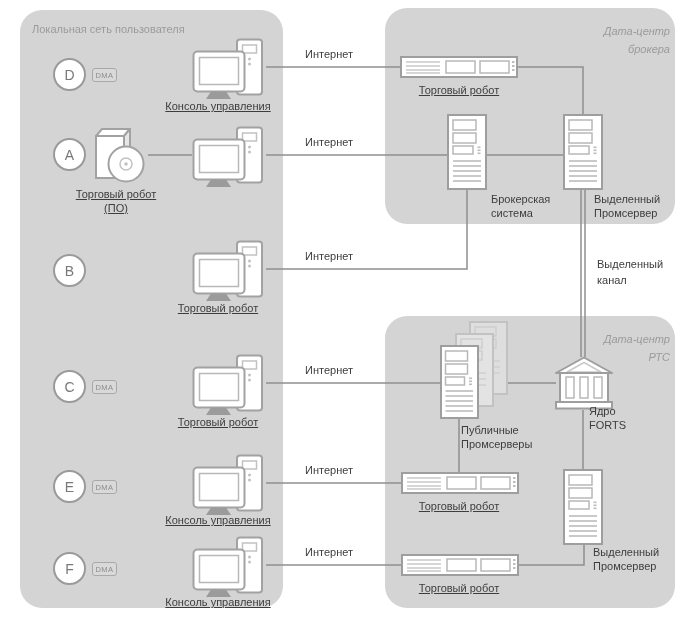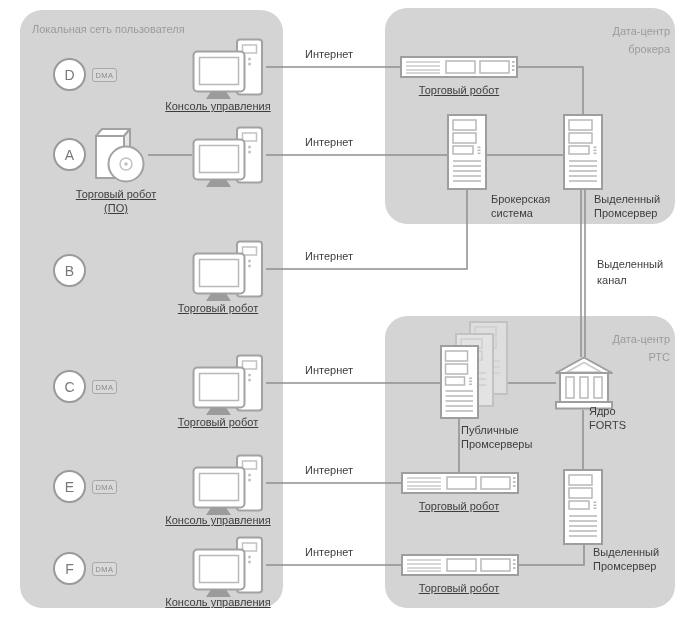--- a/index.html
+++ b/index.html
@@ -1,21 +1,21 @@
 <!DOCTYPE html>
 <html style="--panel: #d4d4d4; --line: #8f8f8f; --label: #3d3d3d; --panel-title: #9b9b9b;"><head>
 <meta charset="utf-8">
 <style>
   html,body{margin:0;padding:0;background:#fff;}
   #stage{position:relative;width:692px;height:620px;background:#fff;overflow:hidden;
          font-family:"Liberation Sans","DejaVu Sans",sans-serif;}
   .panel{position:absolute;background:var(--panel,#d4d4d4);border-radius:22px;}
   .ptitle{position:absolute;font-size:11px;color:var(--panel-title,#9b9b9b);
           line-height:18px;white-space:pre-line;}
-  .ptitle.right{text-align:right;}
+  .ptitle.right{text-align:right;font-style:italic;}
   .wires{position:absolute;left:0;top:0;}
   .wires path{fill:none;stroke:var(--line,#8f8f8f);stroke-width:1.5;}
   .node{position:absolute;}
   .lbl{position:absolute;font-size:11px;color:var(--label,#3d3d3d);line-height:13.5px;
        white-space:pre-line;}
   .lbl.center{text-align:center;text-decoration:underline;}
   .inet{position:absolute;width:70px;text-align:center;font-size:11px;
         color:var(--label,#3d3d3d);}
   .circle{position:absolute;width:33px;height:33px;border-radius:50%;
           border:2.5px solid #9a9a9a;background:#fff;box-sizing:border-box;

